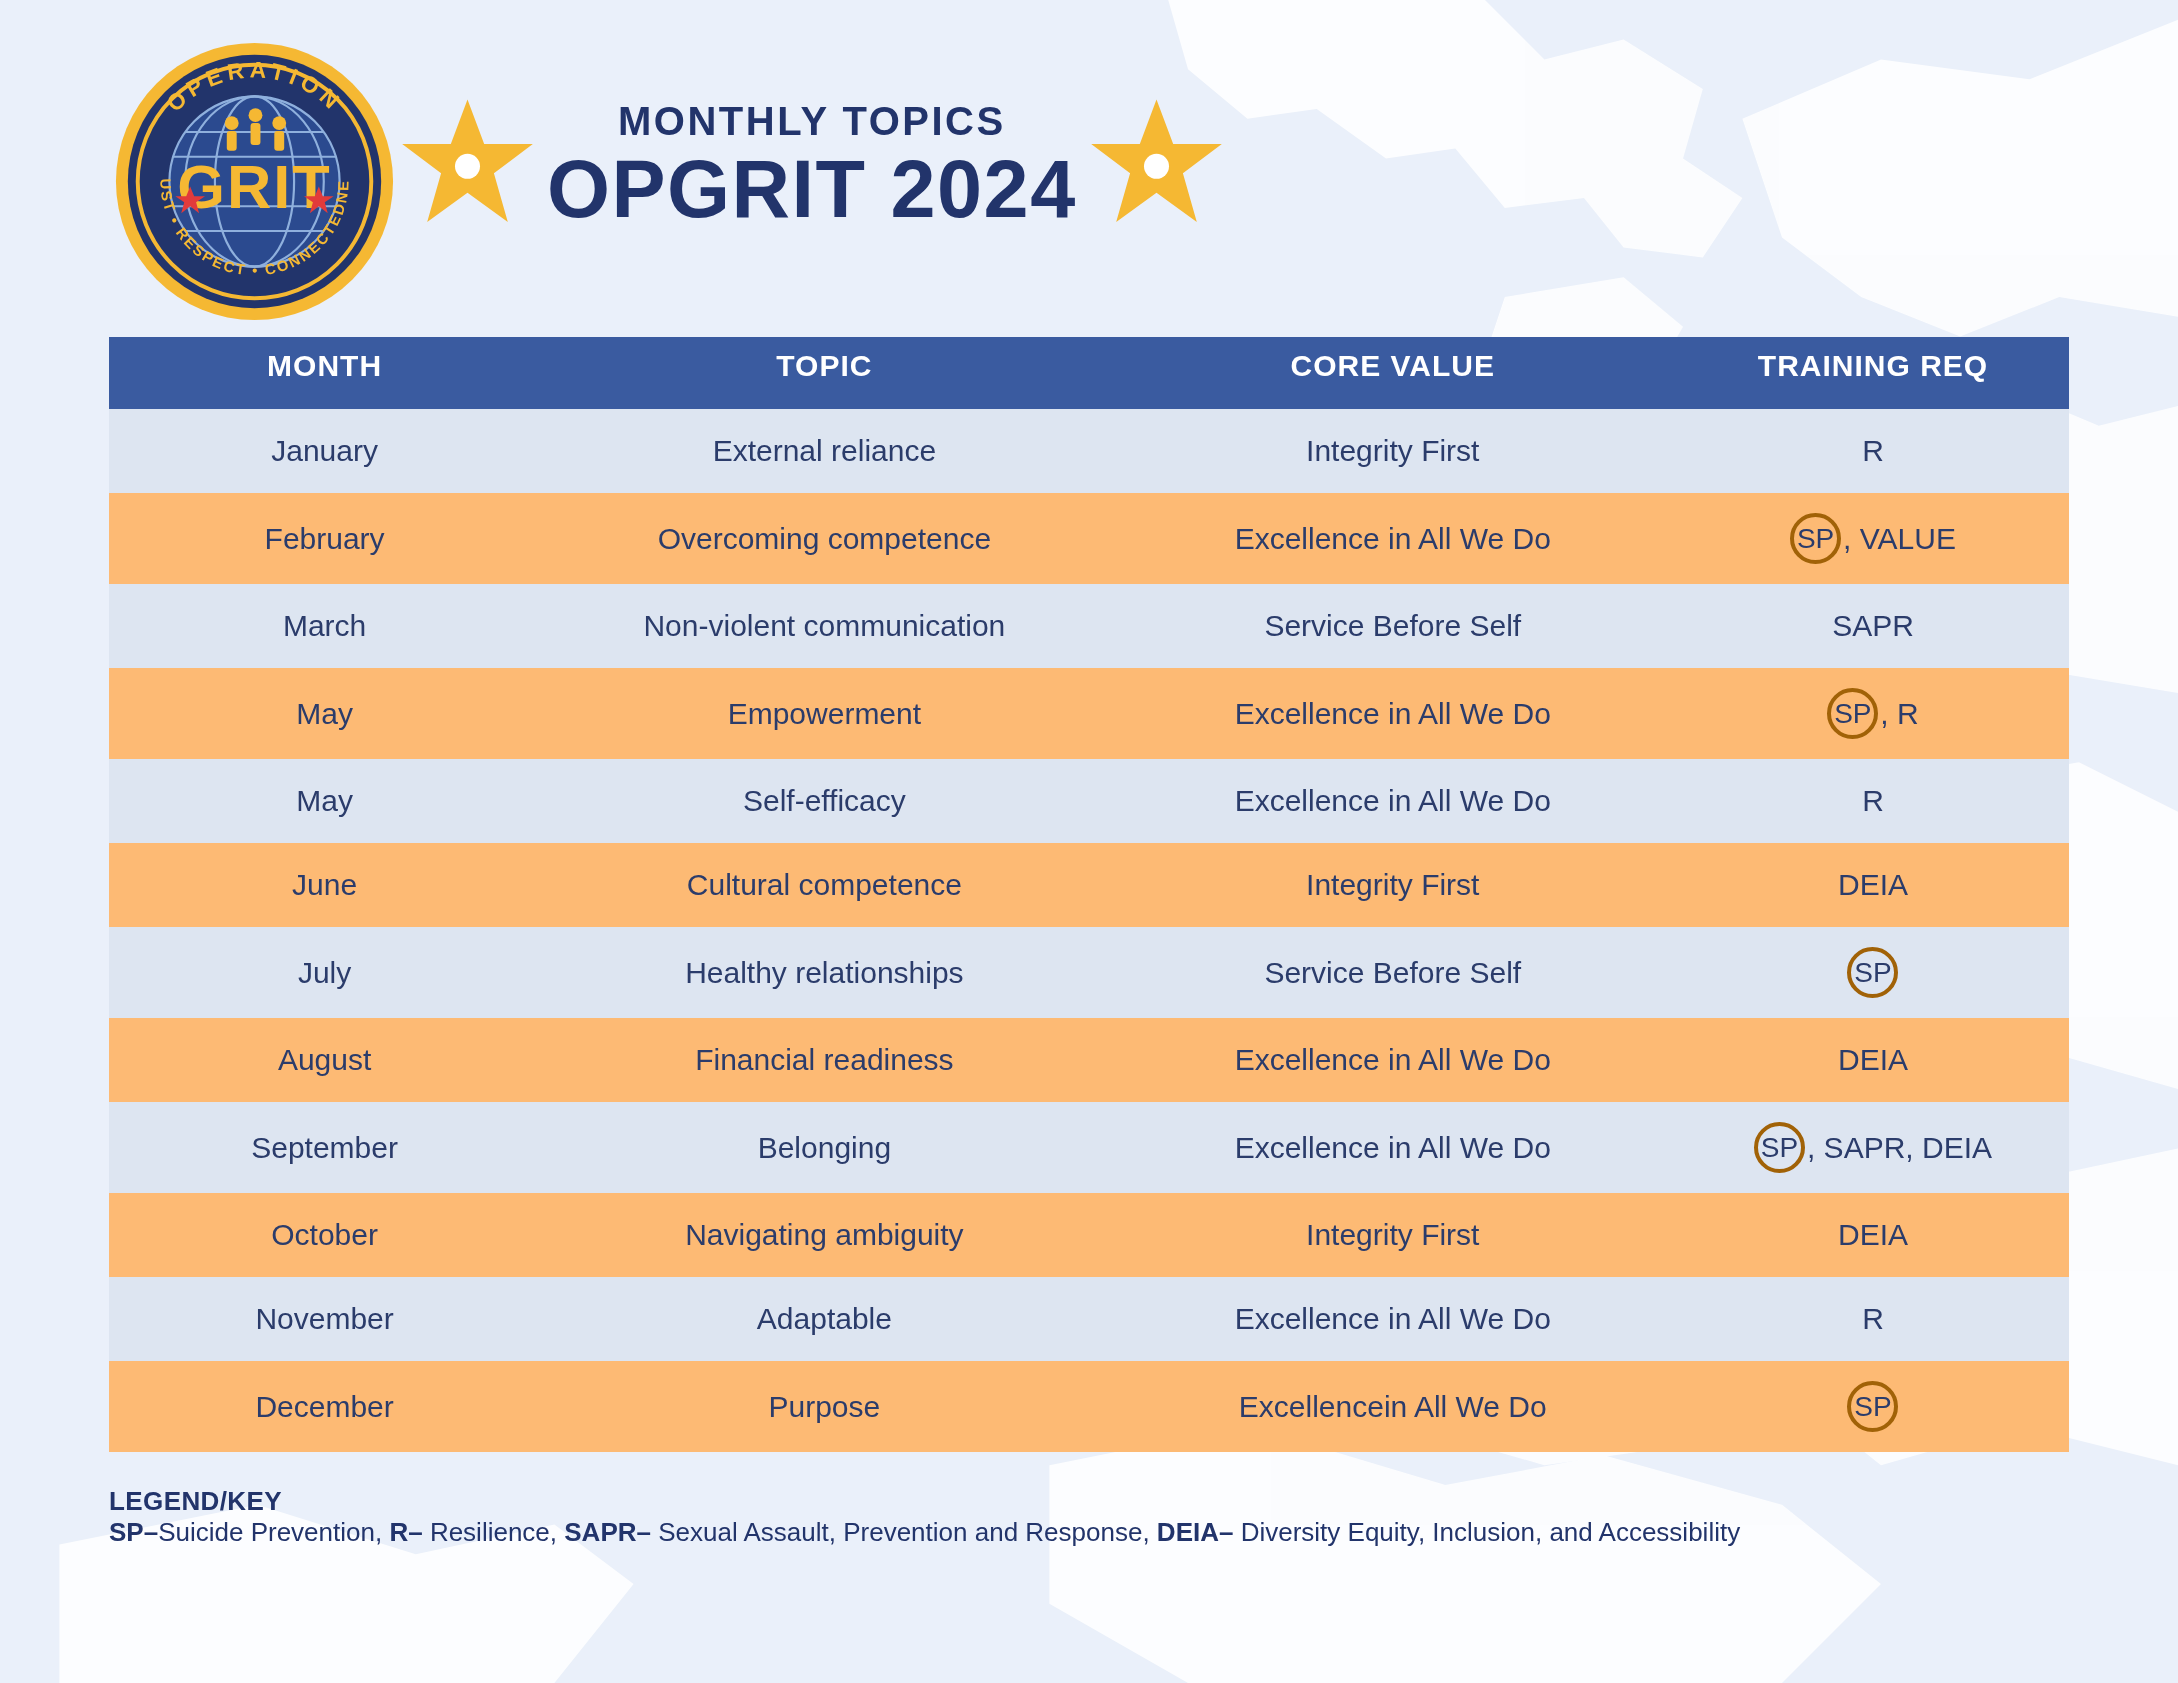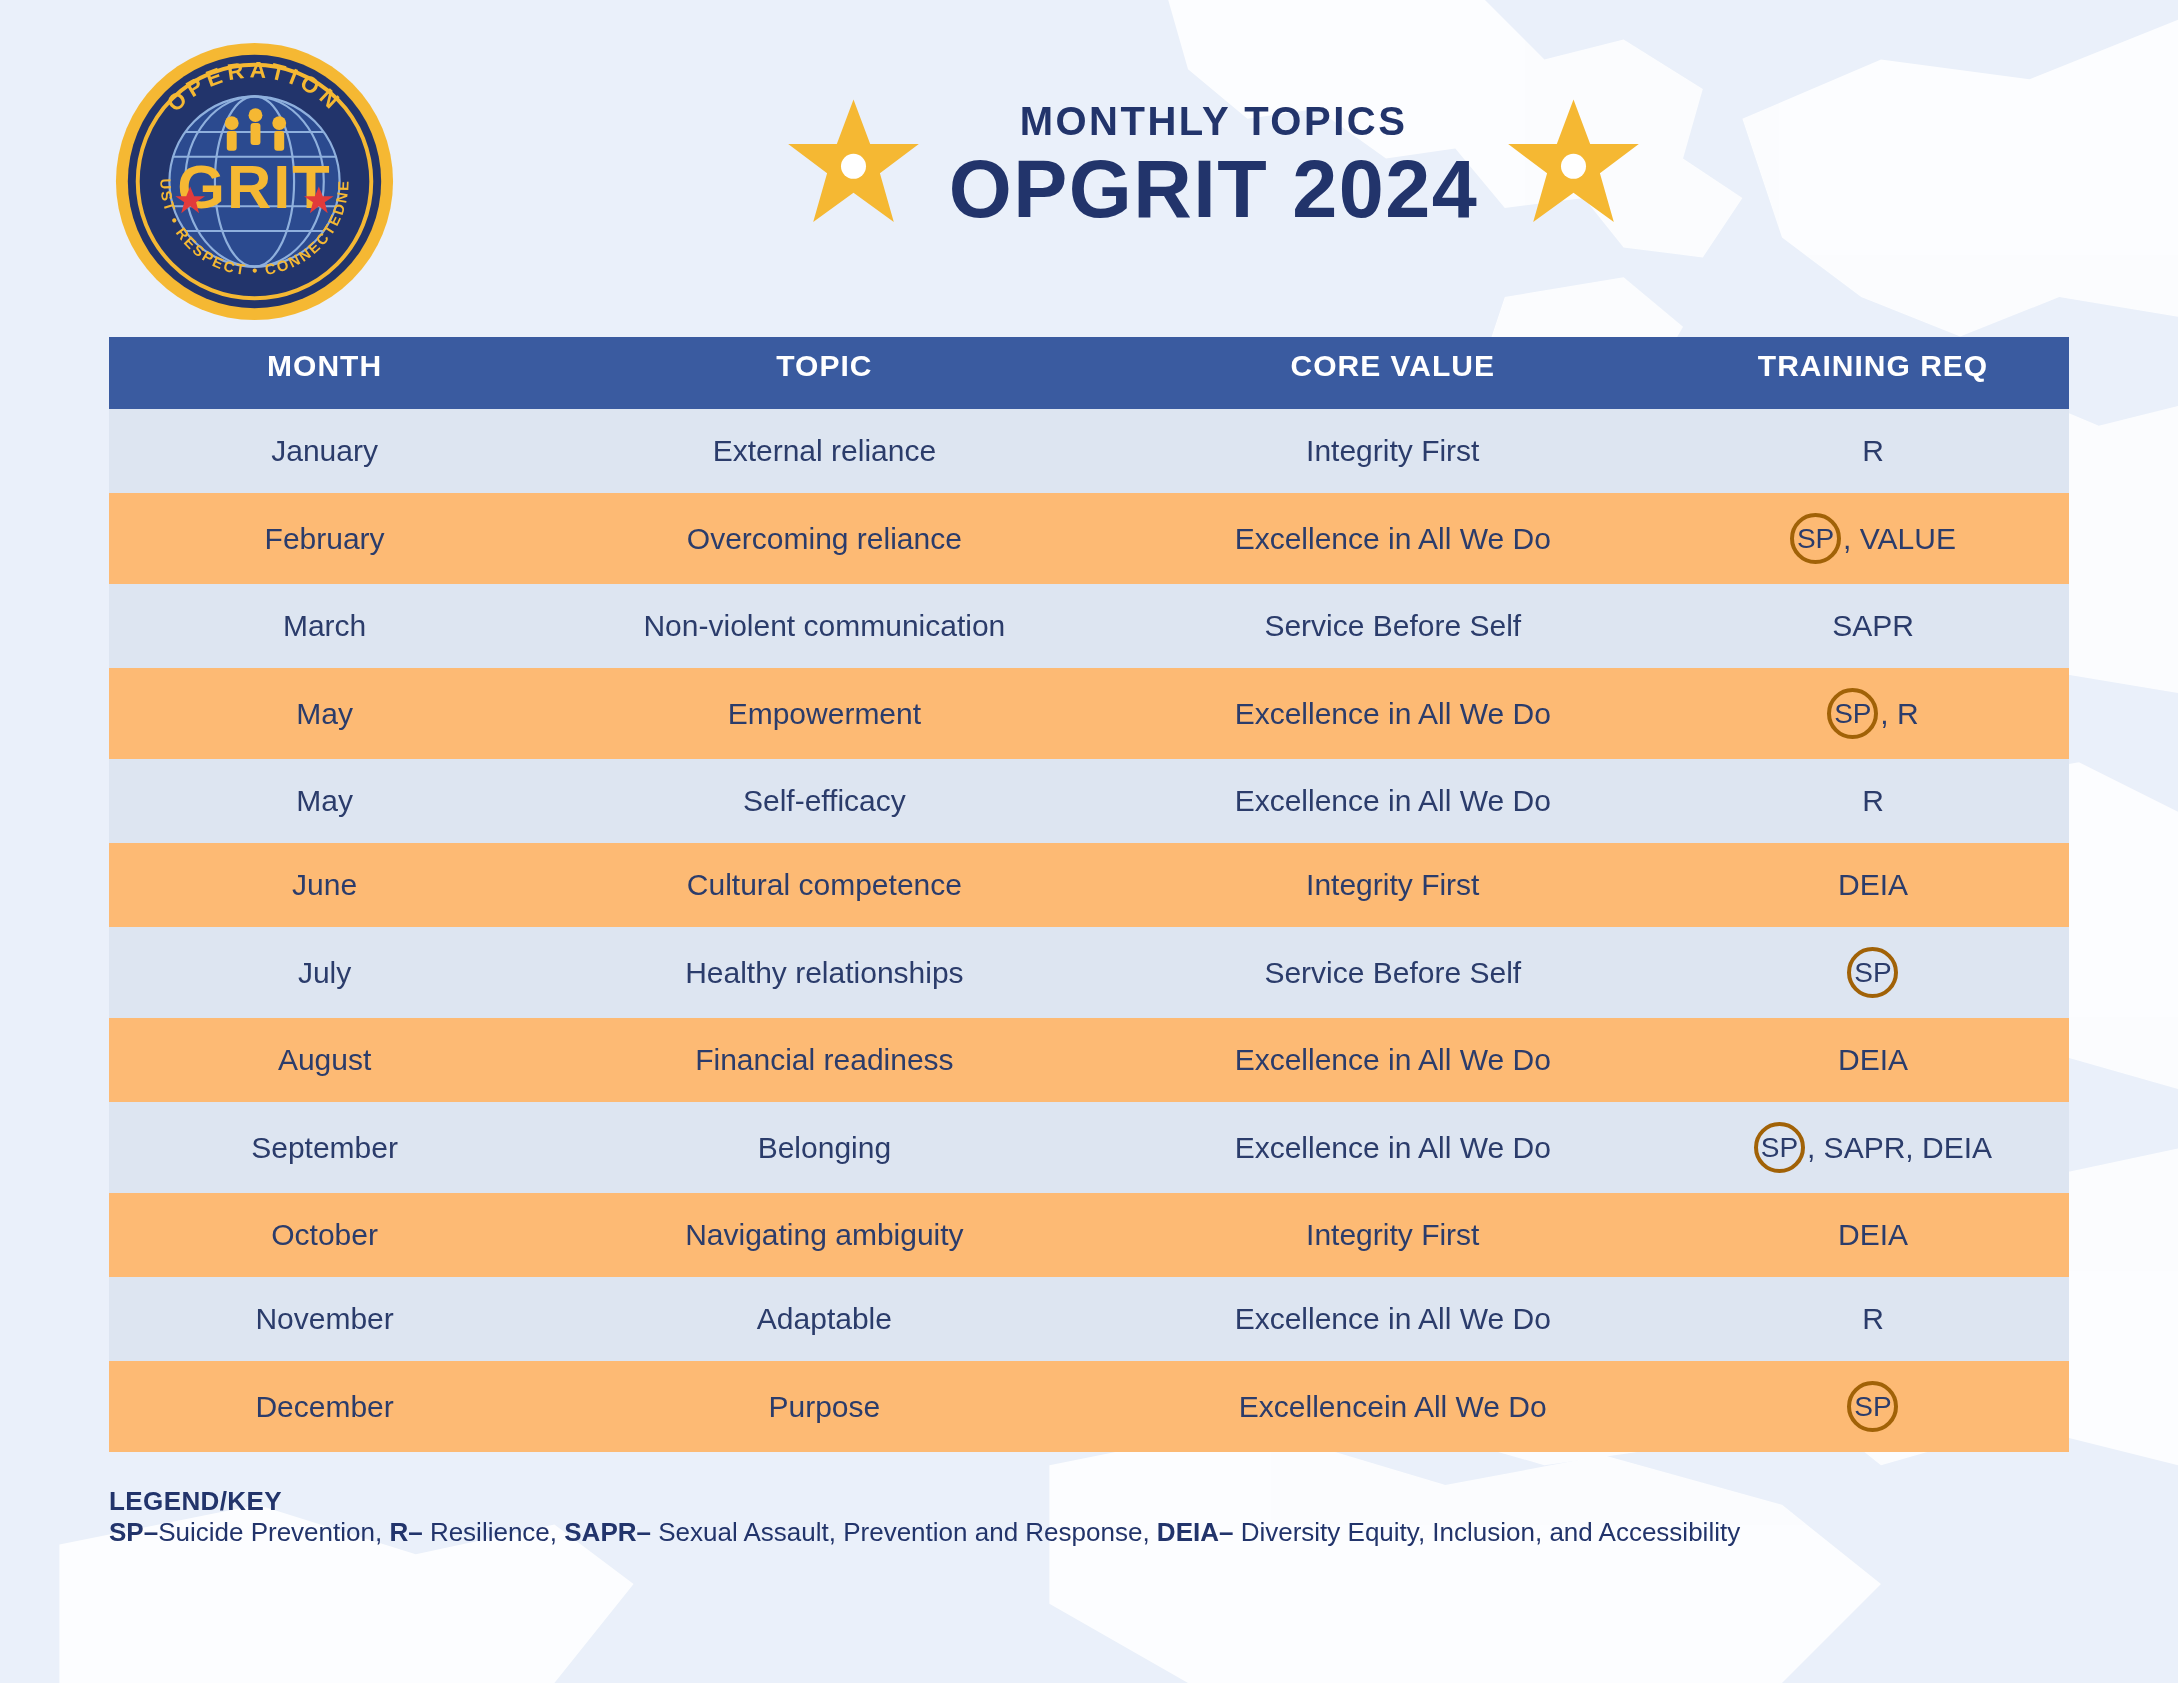--- a/index.html
+++ b/index.html
@@ -36,24 +36,24 @@
     margin-left: 111px;
     margin-top: 38px;
     width: 287px;
     height: 287px;
     flex: none;
   }
   .title-block {
     flex: 1;
     display: flex;
     align-items: center;
-    justify-content: center;
+    justify-content: flex-start;
     margin-top: 94px;
     margin-right: 149px;
-    gap: 26px;
+    gap: 10px;
   }
   .star-left, .star-right {
     flex: none;
   }
   .titles {
     text-align: center;
     line-height: 1;
   }
   .subtitle {
     font-size: 40px;
@@ -251,21 +251,21 @@
           <td>External reliance</td>
           <td>Integrity First</td>
           <td>
             <div class="req-cell">
               <span>R</span>
             </div>
           </td>
         </tr>
         <tr class="even">
           <td>February</td>
-          <td>Overcoming reliance</td>
+          <td>Overcoming competence</td>
           <td>Excellence in All We Do</td>
           <td>
             <div class="req-cell">
               <span class="sp-circle">SP</span>
               <span>, VALUE</span>
             </div>
           </td>
         </tr>
         <tr class="odd">
           <td>March</td>

